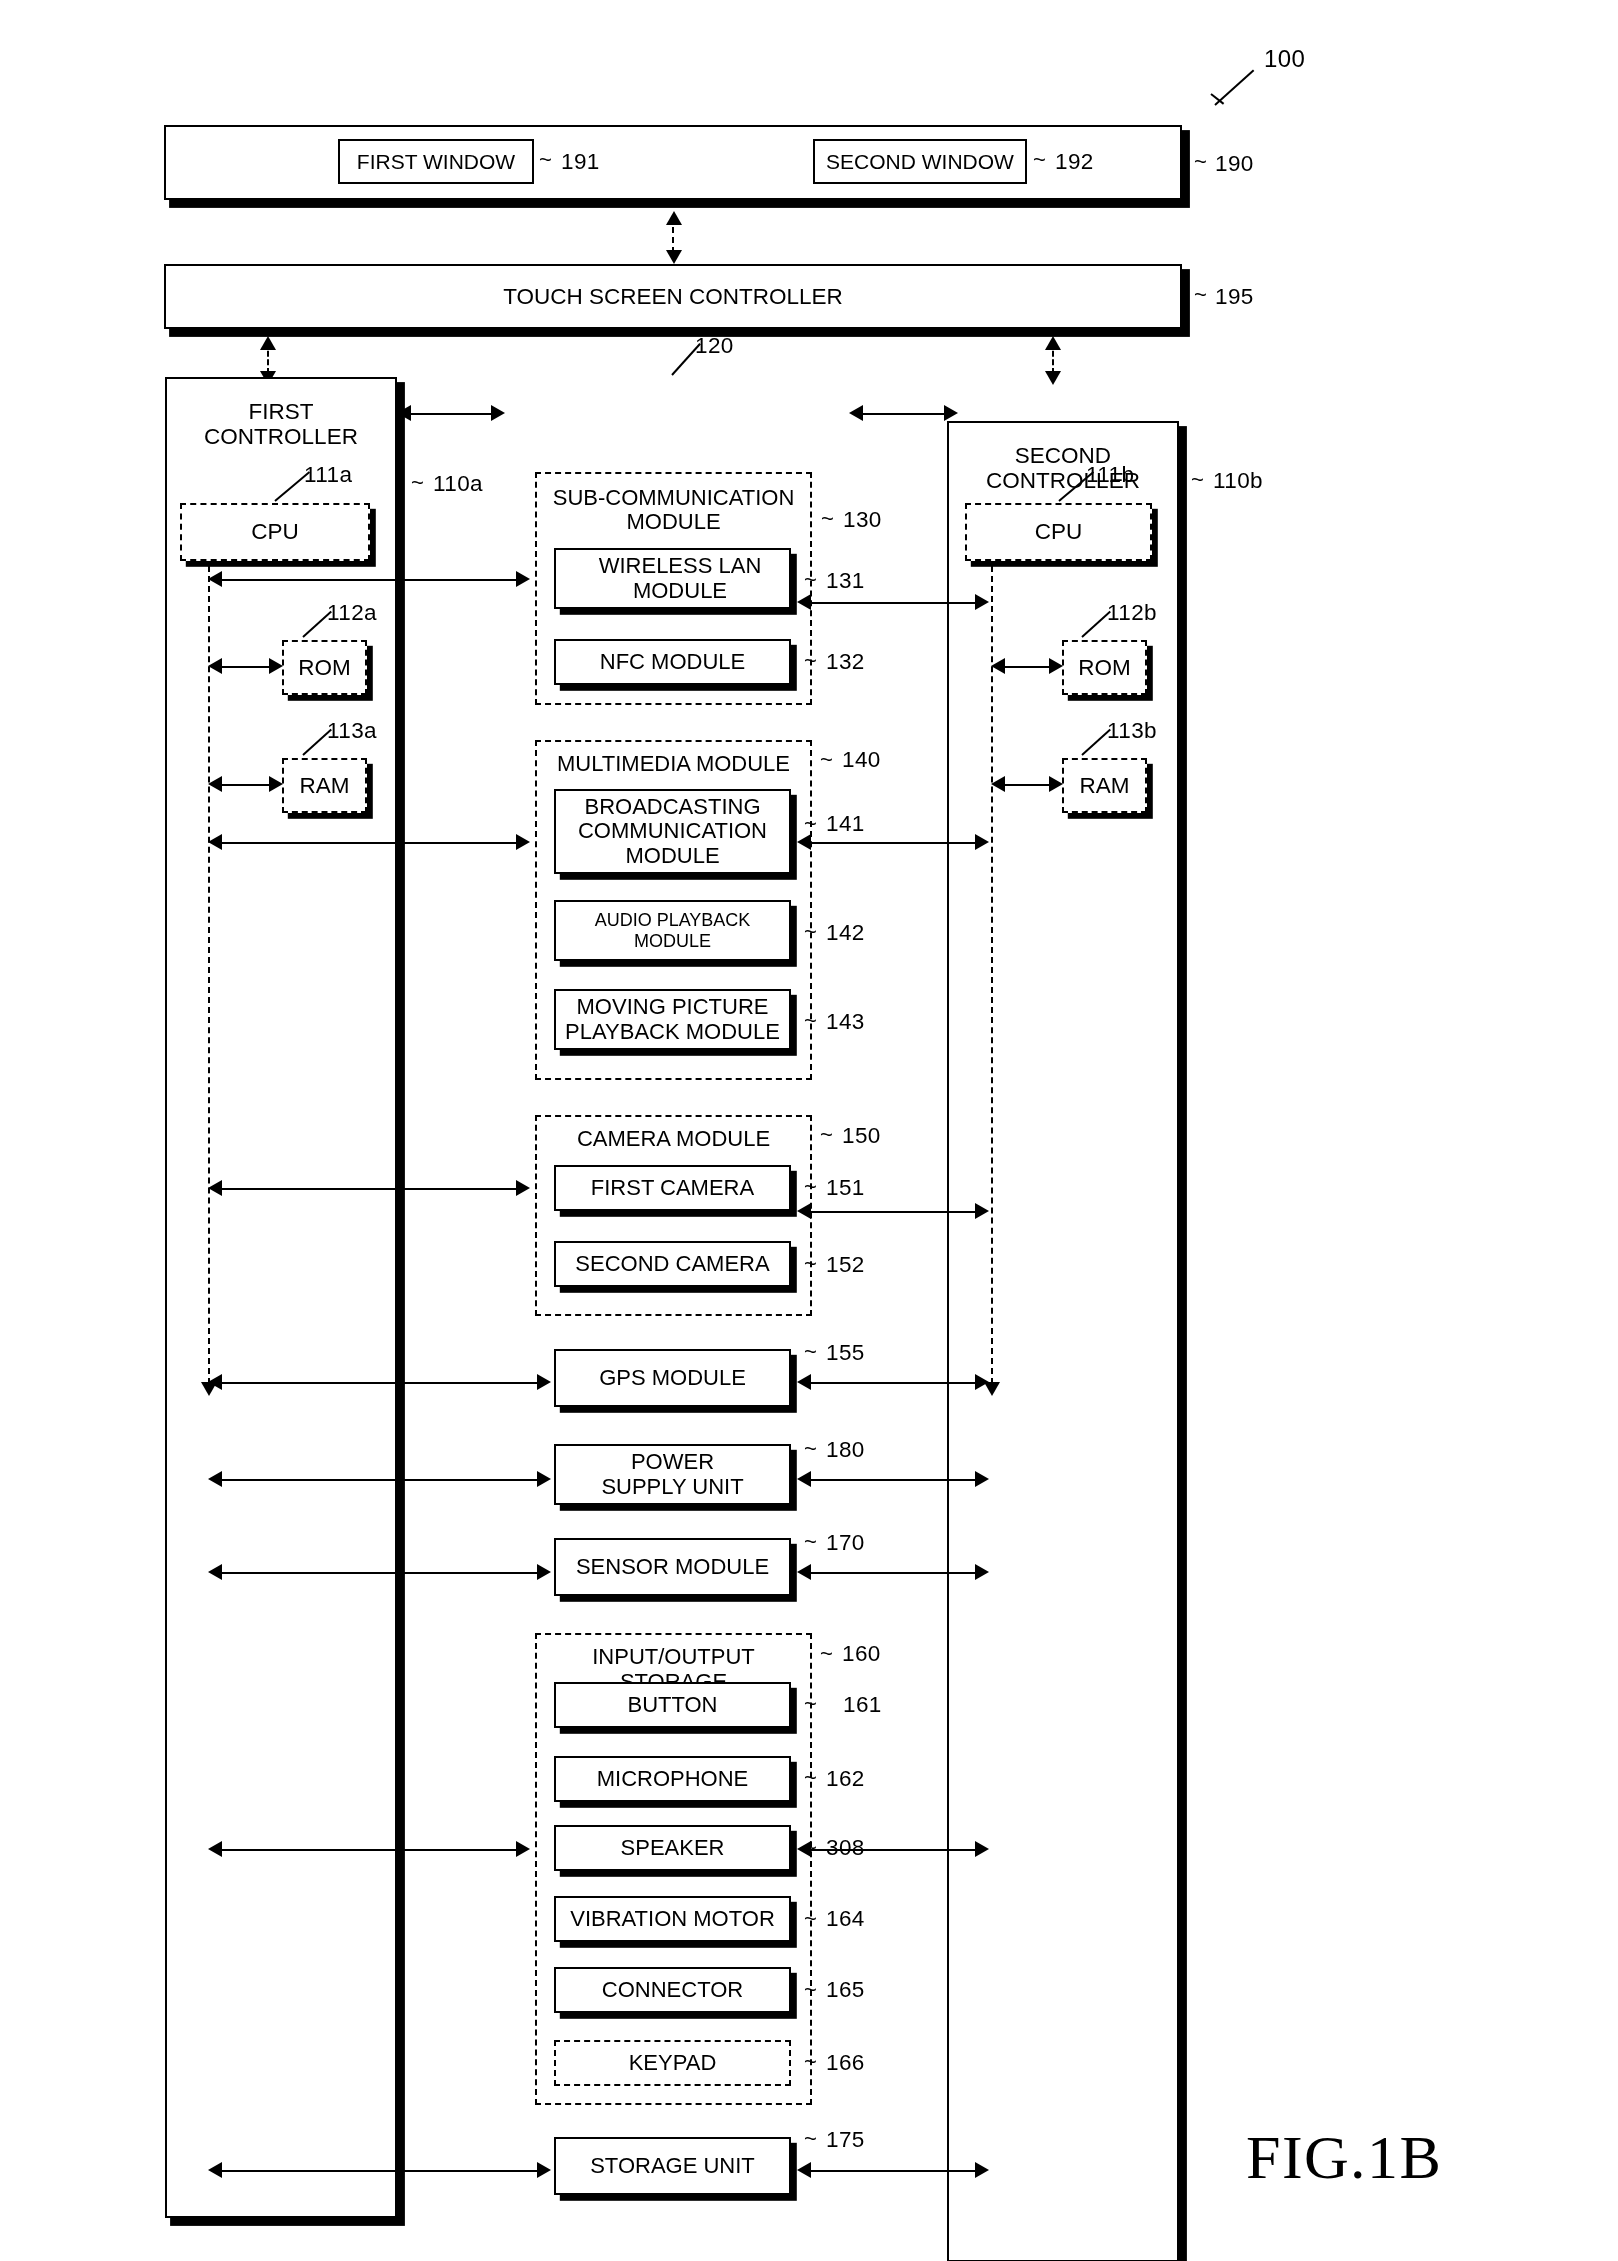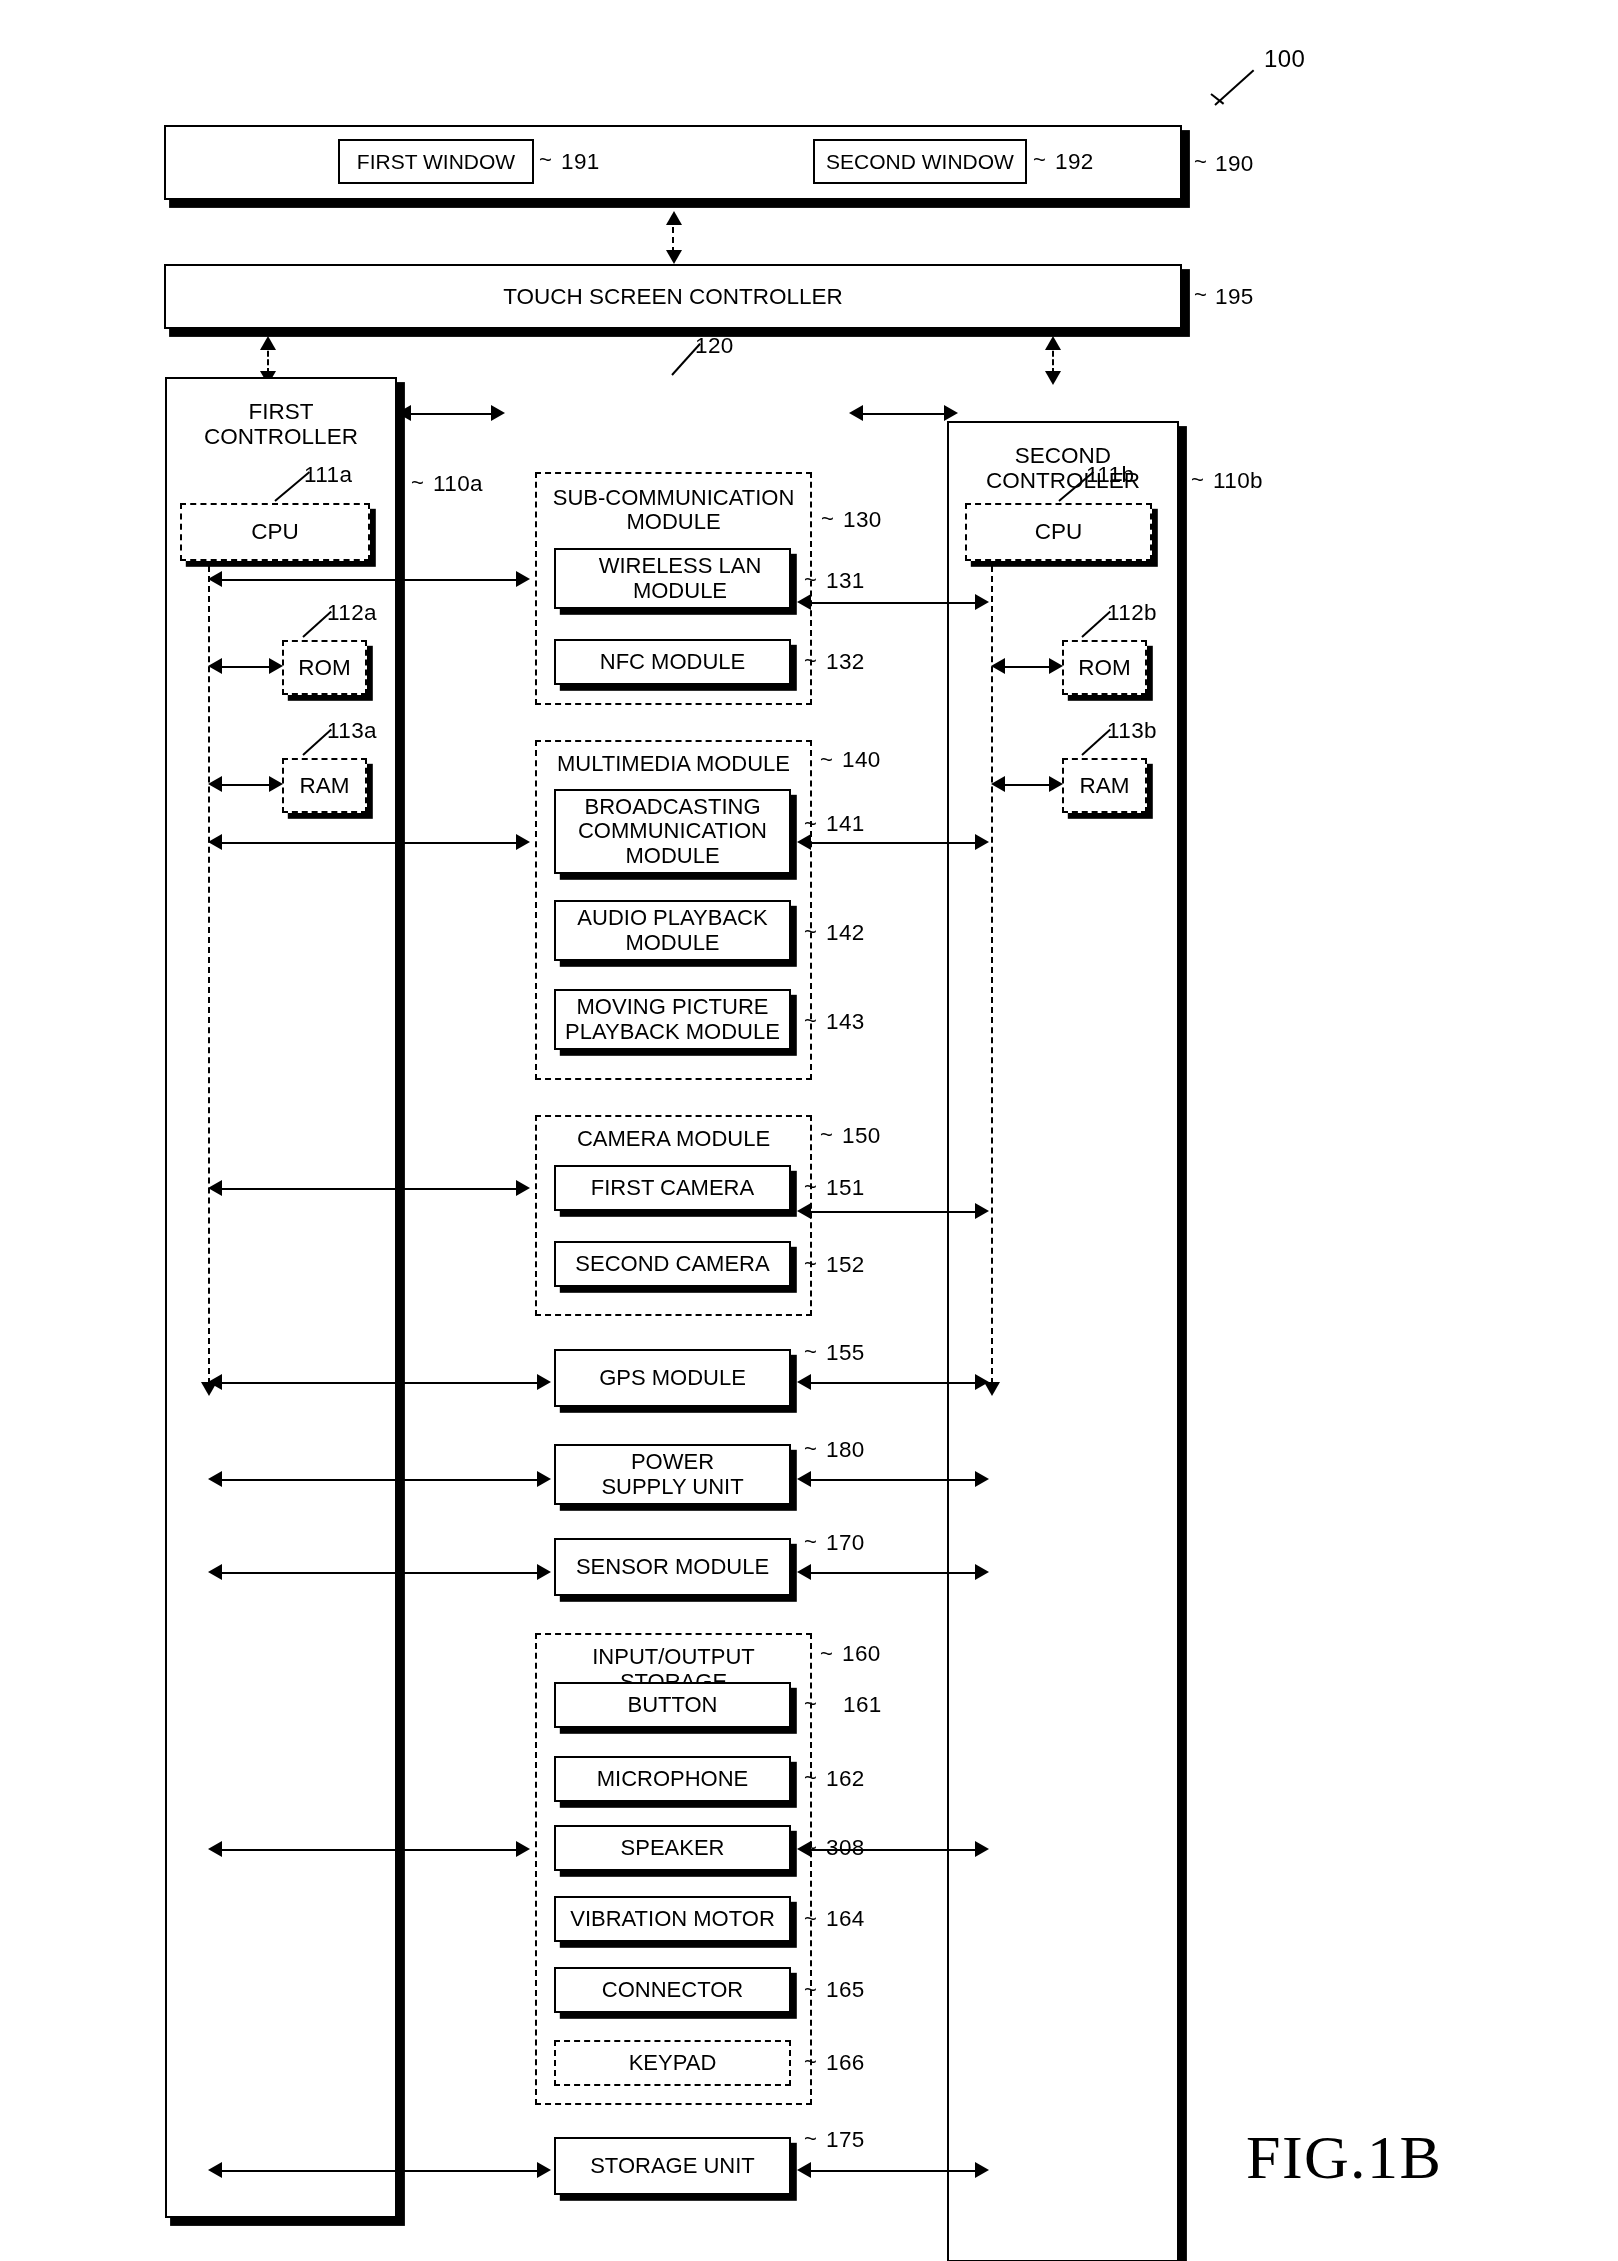--- a/index.html
+++ b/index.html
@@ -194,21 +194,21 @@
   <div class="ref" style="left:842px;top:747px;">140</div>
 
   <div class="box sh2" style="left:554px;top:789px;width:237px;height:85px;font-size:22px;">
     <span class="lbl">BROADCASTING
 COMMUNICATION
 MODULE</span>
   </div>
   <div class="tilde" style="left:804px;top:813px;">~</div>
   <div class="ref" style="left:826px;top:811px;">141</div>
 
-  <div class="box sh2" style="left:554px;top:900px;width:237px;height:61px;font-size:22px;">
+  <div class="box sh2" style="left:554px;top:900px;width:237px;height:61px;font-size:18px;">
     <span class="lbl">AUDIO PLAYBACK
 MODULE</span>
   </div>
   <div class="tilde" style="left:804px;top:921px;">~</div>
   <div class="ref" style="left:826px;top:920px;">142</div>
 
   <div class="box sh2" style="left:554px;top:989px;width:237px;height:61px;font-size:22px;">
     <span class="lbl">MOVING PICTURE
 PLAYBACK MODULE</span>
   </div>

